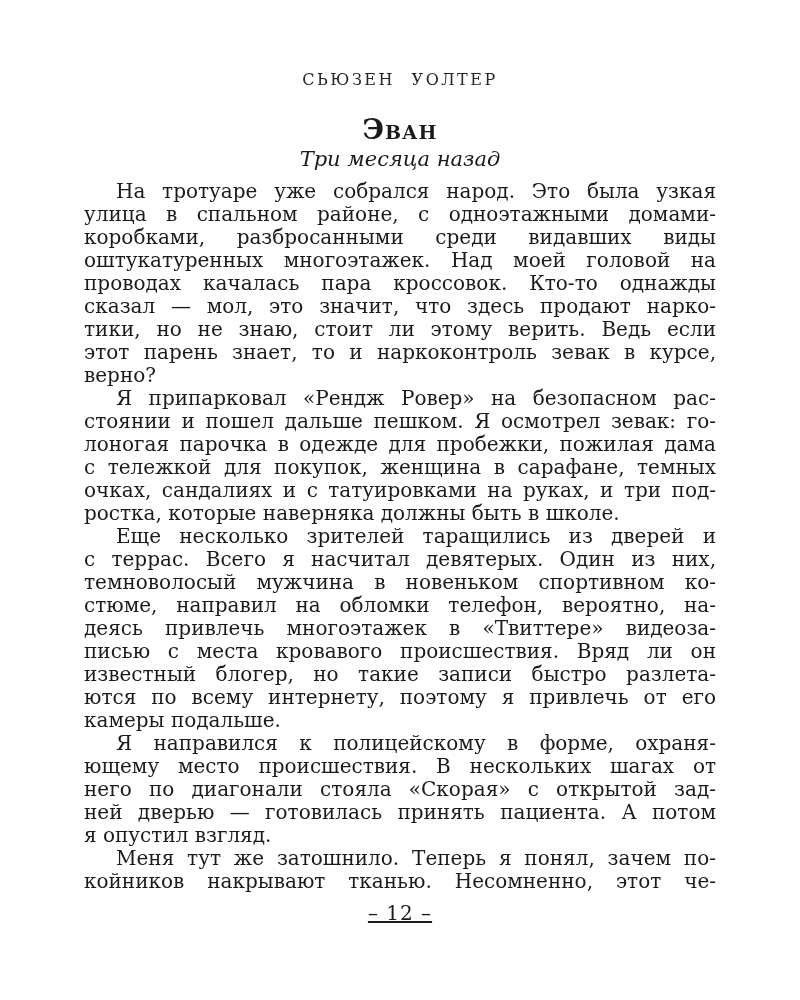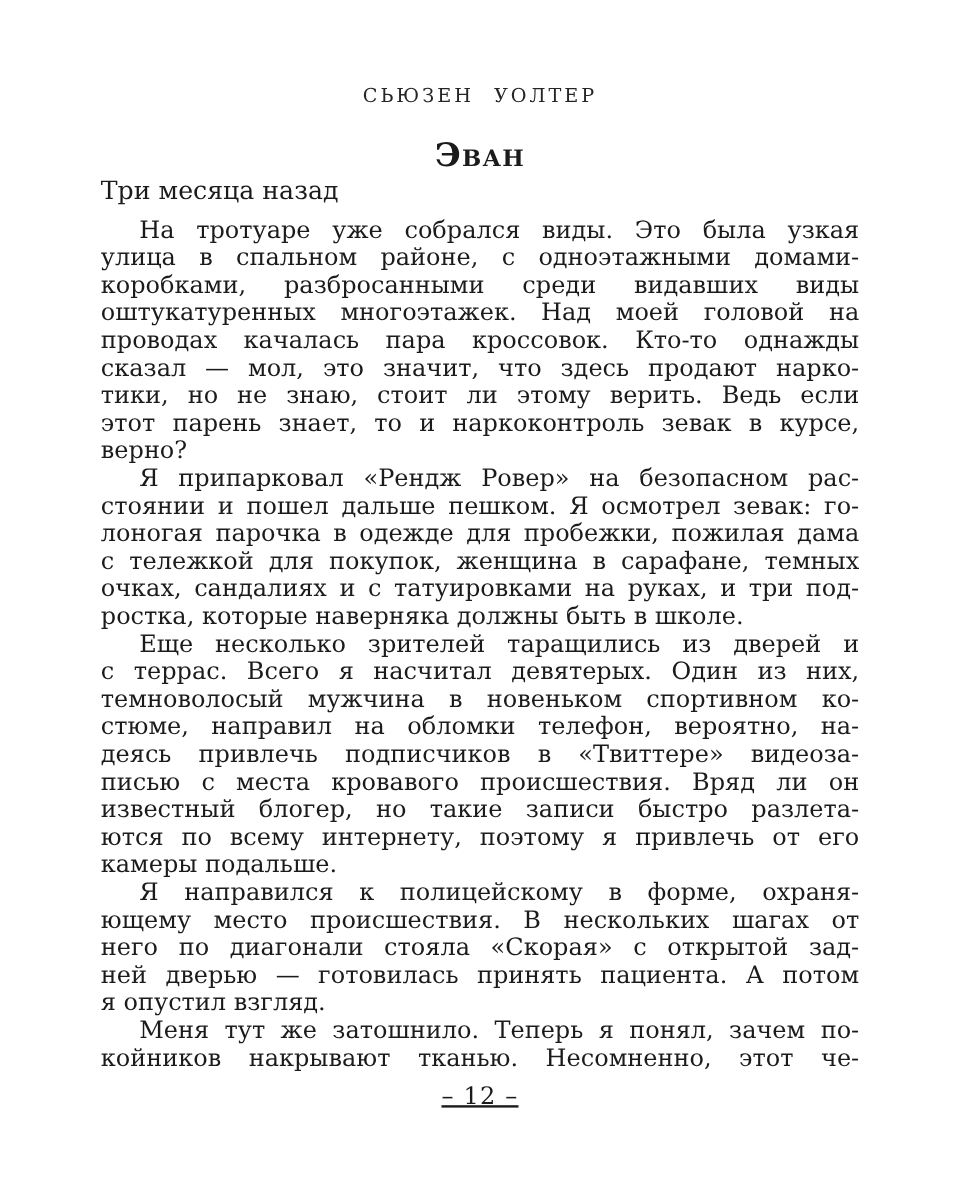--- a/index.html
+++ b/index.html
@@ -35,21 +35,22 @@
   .chapter-title {
     margin-top: 25px;
     text-align: center;
     font-size: 27px;
     font-weight: bold;
     font-variant: small-caps;
     letter-spacing: 1px;
   }
   .chapter-subtitle {
     margin-top: 2px;
-    text-align: left;
+    text-align: center;
+    font-style: italic;
     font-size: 21px;
   }
   .body-text {
     margin-top: 9px;
     font-size: 20px;
     line-height: 23px;
   }
   .line {
     text-align: left;
     white-space: normal;
@@ -72,21 +73,21 @@
 </head>
 <body>
 
 <div class="book-page">
   <div class="page-inner">
     <div class="running-header">СЬЮЗЕН УОЛТЕР</div>
     <h1 class="chapter-title">Эван</h1>
     <div class="chapter-subtitle">Три месяца назад</div>
     <div class="body-text">
         <div class="paragraph">
-          <div class="line j">На тротуаре уже собрался виды. Это была узкая</div>
+          <div class="line j">На тротуаре уже собрался народ. Это была узкая</div>
           <div class="line j">улица в спальном районе, с одноэтажными домами-</div>
           <div class="line j">коробками, разбросанными среди видавших виды</div>
           <div class="line j">оштукатуренных многоэтажек. Над моей головой на</div>
           <div class="line j">проводах качалась пара кроссовок. Кто-то однажды</div>
           <div class="line j">сказал — мол, это значит, что здесь продают нарко-</div>
           <div class="line j">тики, но не знаю, стоит ли этому верить. Ведь если</div>
           <div class="line j">этот парень знает, то и наркоконтроль зевак в курсе,</div>
           <div class="line">верно?</div>
         </div>
         <div class="paragraph">
@@ -95,21 +96,21 @@
           <div class="line j">лоногая парочка в одежде для пробежки, пожилая дама</div>
           <div class="line j">с тележкой для покупок, женщина в сарафане, темных</div>
           <div class="line j">очках, сандалиях и с татуировками на руках, и три под-</div>
           <div class="line">ростка, которые наверняка должны быть в школе.</div>
         </div>
         <div class="paragraph">
           <div class="line j">Еще несколько зрителей таращились из дверей и</div>
           <div class="line j">с террас. Всего я насчитал девятерых. Один из них,</div>
           <div class="line j">темноволосый мужчина в новеньком спортивном ко-</div>
           <div class="line j">стюме, направил на обломки телефон, вероятно, на-</div>
-          <div class="line j">деясь привлечь подписчиков в «Твиттере» видеоза-</div>
+          <div class="line j">деясь привлечь многоэтажек в «Твиттере» видеоза-</div>
           <div class="line j">писью с места кровавого происшествия. Вряд ли он</div>
           <div class="line j">известный блогер, но такие записи быстро разлета-</div>
           <div class="line j">ются по всему интернету, поэтому я привлечь от его</div>
           <div class="line">камеры подальше.</div>
         </div>
         <div class="paragraph">
           <div class="line j">Я направился к полицейскому в форме, охраня-</div>
           <div class="line j">ющему место происшествия. В нескольких шагах от</div>
           <div class="line j">него по диагонали стояла «Скорая» с открытой зад-</div>
           <div class="line j">ней дверью — готовилась принять пациента. А потом</div>

